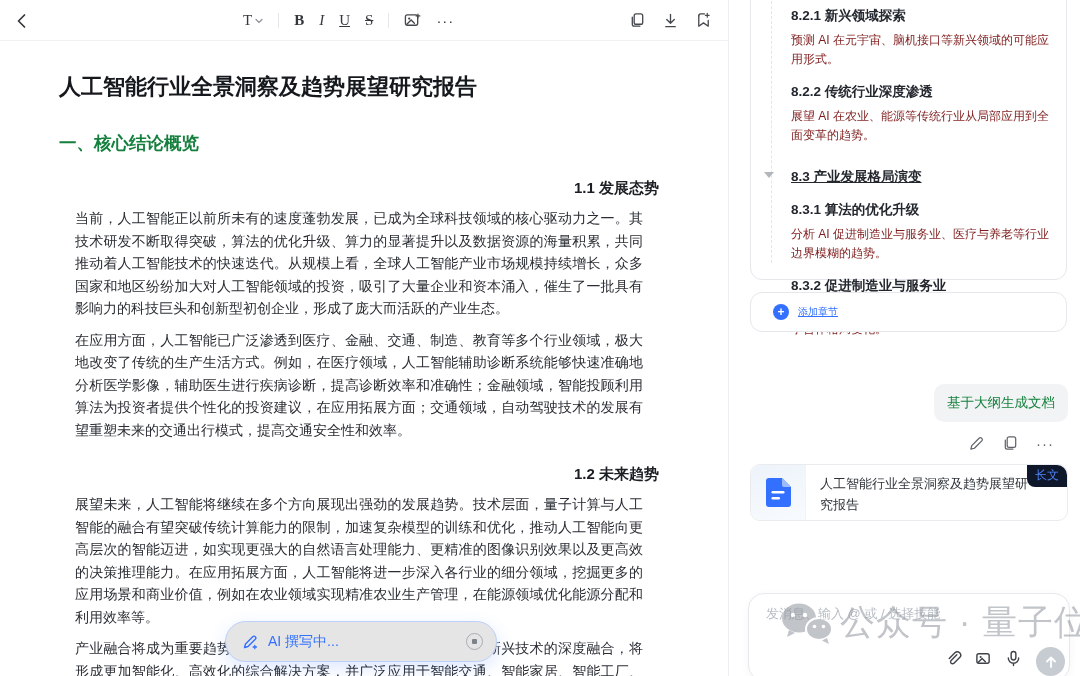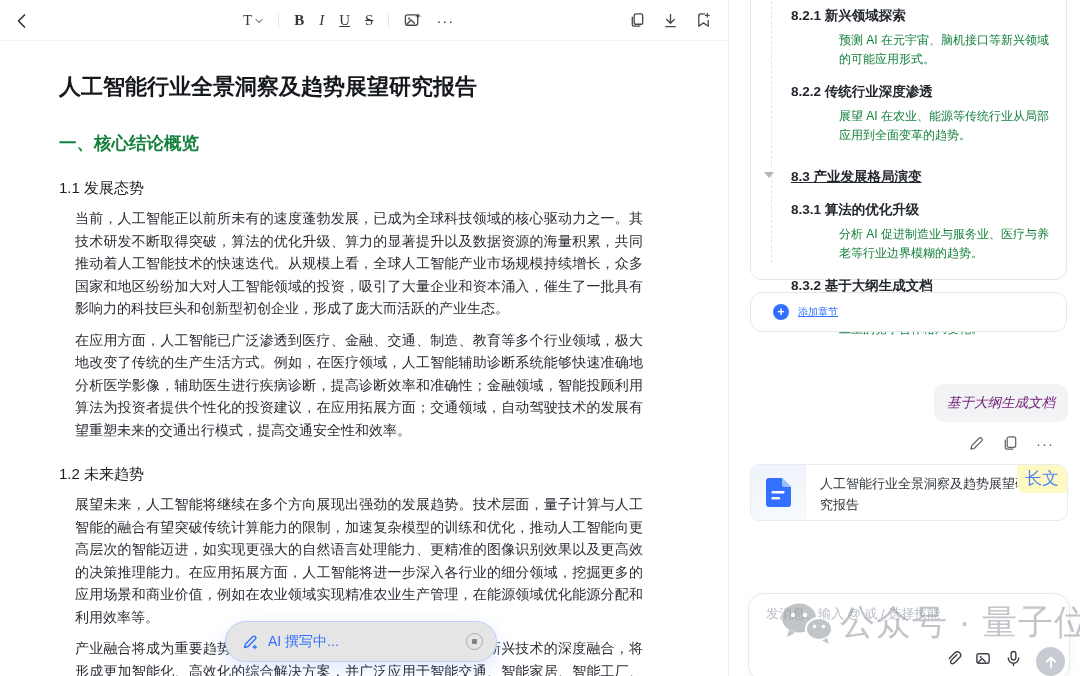--- a/index.html
+++ b/index.html
@@ -20,63 +20,63 @@
   .tb-underline { text-decoration:underline; }
   .tb-strike { text-decoration:line-through; }
   .tb-italic { font-style:italic; }
   .tb-bold { font-weight:700; }
   .tb-more { font-size:15px; letter-spacing:1px; color:#34383d; cursor:pointer; font-family:"Liberation Sans",sans-serif; }
   .icon16 { width:17px; height:17px; display:block; }
   
   .doc { position:absolute; left:59px; top:73px; width:600px; }
   .doc h1 { margin:0; font-size:22px; line-height:28px; font-weight:700; color:#15181c; }
   .doc h2 { margin:31px 0 0; font-size:17.5px; line-height:23px; font-weight:700; color:#15803d; }
-  .doc h3 { margin:23px 0 0; font-size:15px; line-height:20px; font-weight:400; color:#1b1e23; }
+  .doc h3 { margin:23px 0 0; font-size:15px; line-height:20px; font-weight:700; color:#1b1e23;text-align:right; }
   .doc p  { margin:9px 16px 0; font-size:14px; line-height:22.5px; color:#2a2e34; text-align:justify; }
   .ai-text { color:#3370ff; text-decoration:underline; text-decoration-color:#7ba0f9; }
   
   .ai-pill {
     position:absolute; left:225px; top:621px; width:272px; height:41px; background:#e5e5e5;
     border:1px solid #bcd0fa; border-radius:21px; display:flex; align-items:center;
     padding:0 13px 0 16px; box-shadow:0 6px 18px rgba(51,112,255,.16); z-index:5;
   }
   .ai-pill-label { color:#3370ff; font-size:14px; margin-left:9px; }
   .ai-stop { margin-left:auto; width:17px; height:17px; border:1.5px solid #a7acb4; border-radius:50%; position:relative; cursor:pointer; }
   .ai-stop::after { content:""; position:absolute; left:4.5px; top:4.5px; width:5px; height:5px; background:#7d838b; border-radius:1px; }
   
   .outline-card {
     position:absolute; left:750px; top:-20px; width:317px; height:300px; background:#fff;
     border:1px solid #e5e7eb; border-radius:12px; padding:25px 14px 0 40px;
   }
   .outline-guide { position:absolute; left:20px; top:20px; bottom:16px; border-left:1px dashed #e3e5e9; }
   .o-item { margin-bottom:13px; position:relative; }
   .o-title { font-size:13.5px; font-weight:700; color:#23272e; line-height:20px; }
-  .o-desc { font-size:12px; color:#15803d; line-height:19px; margin-top:5px;margin-left:48px; }
+  .o-desc { font-size:12px; color:#7f1d1d; line-height:19px; margin-top:5px; }
   .o-caret { position:absolute; left:-27px; top:5px; width:0; height:0; border-left:5px solid transparent; border-right:5px solid transparent; border-top:6px solid #b3b7bd; cursor:pointer; }
   .o-group-gap { margin-top:22px;text-decoration:underline; }
   .add-card {
     position:absolute; left:750px; top:292px; width:317px; height:40px; background:#fff;
     border:1px solid #e5e7eb; border-radius:12px; display:flex; align-items:center; gap:9px;
     padding-left:22px; cursor:pointer;
   }
   .plus-ic { width:16px; height:16px; border-radius:50%; background:#3370ff; color:#fff; font-size:12px; font-weight:700; line-height:16px; text-align:center; }
   .add-label { color:#3370ff; font-size:10px; font-weight:500;text-decoration:underline; }
   .user-bubble {
     position:absolute; top:384px; right:12px; background:#f2f3f5; border-radius:10px;
-    padding:10px 13px; font-size:13.5px; color:#701a75;font-style:italic;
+    padding:10px 13px; font-size:13.5px; color:#15803d;
   }
   .msg-actions { position:absolute; top:435px; right:26px; display:flex; align-items:center; gap:17px; color:#5f646b; }
   .msg-actions .tb-more { color:#5f646b; }
   .doc-card {
     position:absolute; left:750px; top:464px; width:318px; height:57px; background:#fff;
     border:1px solid #e9ebef; border-radius:10px; display:flex; cursor:pointer;
   }
   .dc-left { width:55px; border-right:1px solid #f1f3f6; background:linear-gradient(160deg,#edf3fa 0%,#f8fbfe 100%); display:flex; align-items:center; justify-content:center; border-radius:10px 0 0 10px; }
   .dc-title { flex:1; padding:8px 36px 0 14px; font-size:13px; line-height:21px; color:#2f343a; }
-  .dc-badge { position:absolute; right:0; top:0; background:#fef9c3; color:#4f82f7; font-size:17px; padding:2px 8px 3px; border-radius:0 10px 0 8px; }
+  .dc-badge { position:absolute; right:0; top:0; background:#0f172a; color:#4f82f7; font-size:12px; padding:2px 8px 3px; border-radius:0 10px 0 8px; }
   .chat-box {
     position:absolute; left:748px; top:593px; width:322px; height:88px; background:#fff;
     border:1px solid #e6e8ec; border-radius:16px; box-shadow:0 2px 10px rgba(31,35,41,.04);
   }
   .chat-ph { position:absolute; left:17px; top:11px; font-size:13px; color:#b8bdc5; }
   .ci-row { position:absolute; left:196px; bottom:13px; display:flex; align-items:center; gap:13px; color:#3f4348; }
   .send-btn { position:absolute; right:4px; bottom:4px; width:29px; height:29px; border-radius:50%; background:#c7ccd2; display:flex; align-items:center; justify-content:center; cursor:pointer; }
   
   .watermark { position:absolute; left:779px; top:599px; z-index:20; display:flex; align-items:center; gap:7px; pointer-events:none; opacity:.55; }
   .wm-text { font-size:35px; color:#8f959d; letter-spacing:1px; white-space:nowrap; }
@@ -180,21 +180,21 @@
       <span class="o-caret"></span>
       <div class="o-title">8.3 产业发展格局演变</div>
     </div>
 
     <div class="o-item">
       <div class="o-title">8.3.1 算法的优化升级</div>
       <div class="o-desc">分析 AI 促进制造业与服务业、医疗与养老等行业边界模糊的趋势。</div>
     </div>
 
     <div class="o-item">
-      <div class="o-title">8.3.2 基于大纲生成文档</div>
+      <div class="o-title">8.3.2 促进制造业与服务业</div>
       <div class="o-desc">探讨各国在 AI 技术标准制定、产业链分工上的竞争合作格局变化。</div>
     </div>
   </div>
 
   <div class="add-card">
     <span class="plus-ic">+</span>
     <span class="add-label">添加章节</span>
   </div>
 
   <div class="user-bubble">基于大纲生成文档</div>

